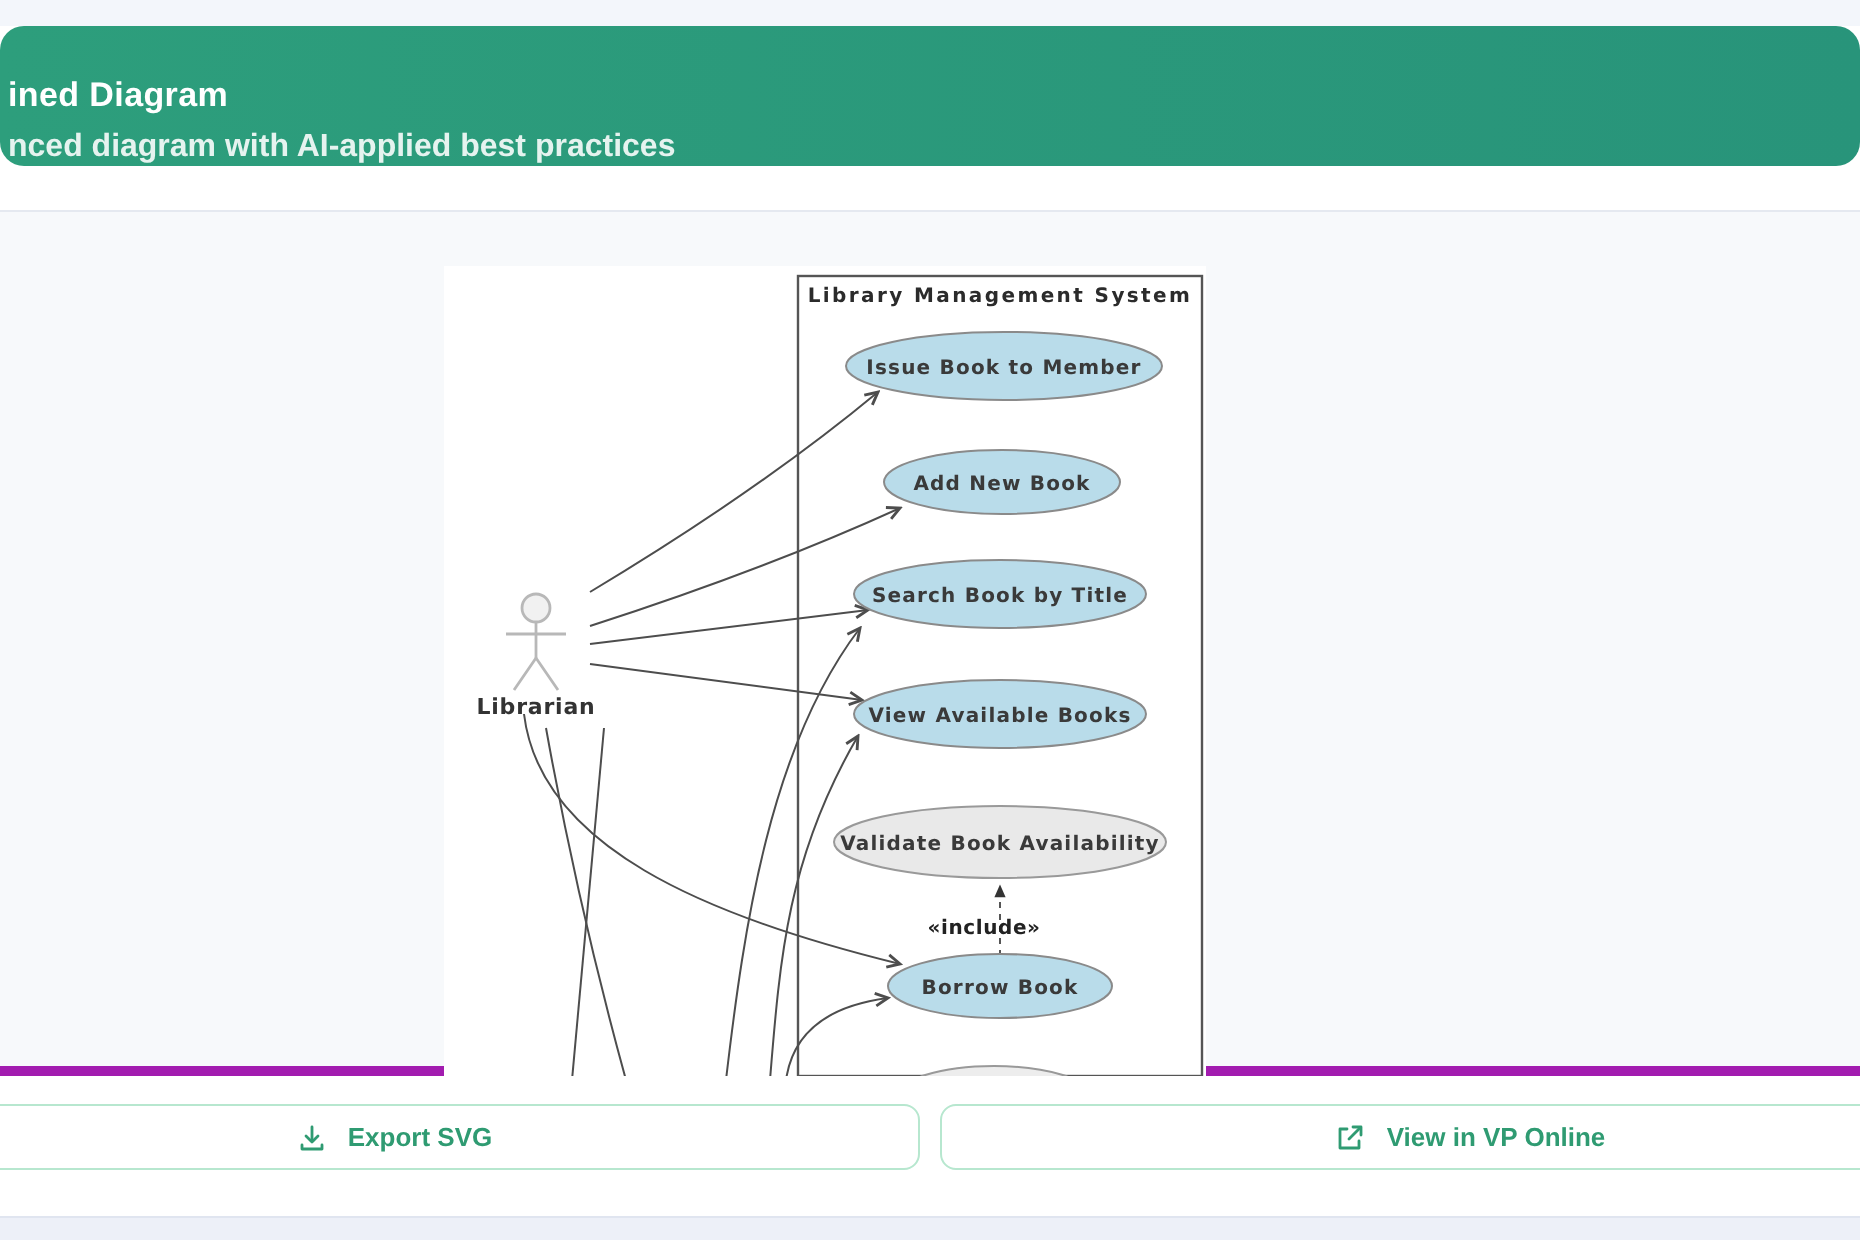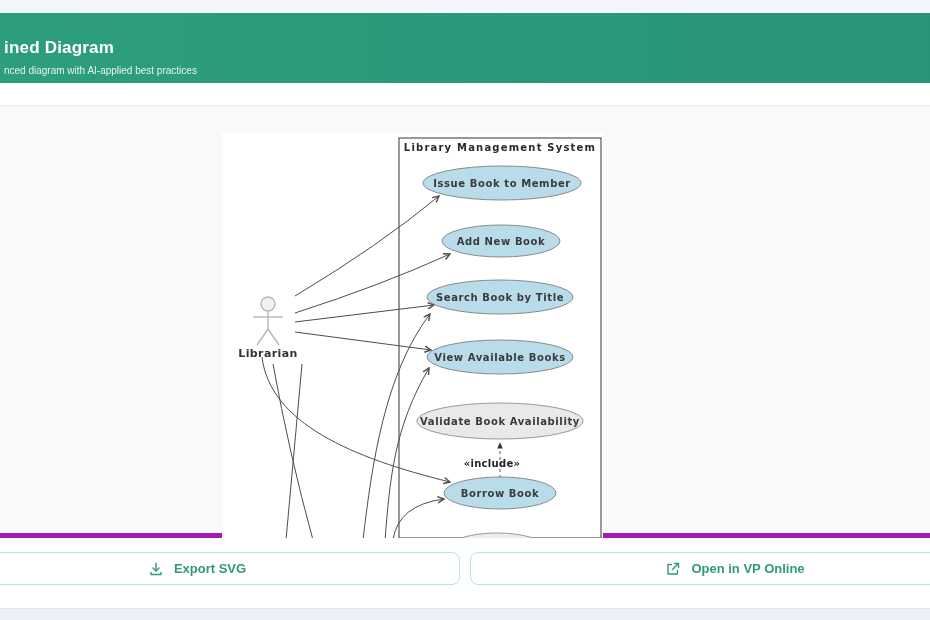--- a/index.html
+++ b/index.html
@@ -3,25 +3,25 @@
 <meta charset="utf-8">
 <style>
   * { margin:0; padding:0; box-sizing:border-box; }
   html,body { width:930px; height:620px; overflow:hidden; }
   body { font-family:"Liberation Sans", sans-serif; background:#ffffff; }
   #app { position:relative; width:930px; height:620px; background:#ffffff; overflow:hidden; }
 
   .top-strip { position:absolute; left:0; top:0; width:930px; height:13px; background:#f3f6fb; }
 
   .banner { position:absolute; left:0; top:13px; width:930px; height:70px;
-            background:linear-gradient(90deg,#2d9e7c,#28947a); color:#fff; }
+            background:linear-gradient(90deg,#2d9e7c,#28947a); color:#fff;border-radius:12px; }
   .banner-title { position:absolute; left:4px; top:25px; font-size:17px; font-weight:bold;
                   letter-spacing:.2px; white-space:nowrap; }
-  .banner-sub { position:absolute; left:4px; top:52px; font-size:10px; color:rgba(255,255,255,.88);
-                white-space:nowrap; }
+  .banner-sub { position:absolute; left:4px; top:52px; font-size:16px; color:rgba(255,255,255,.88);
+                white-space:nowrap;font-weight:bold; }
 
   .gap-white { position:absolute; left:0; top:83px; width:930px; height:23px; background:#fff;
                border-bottom:1px solid #e5e9f0; }
 
   .panel { position:absolute; left:0; top:106px; width:930px; height:432px; background:#f7f9fb;
            border-bottom:5px solid #a21caf; }
 
   .canvas { position:absolute; left:222px; top:27px; width:381px; height:405px; background:#ffffff;
             overflow:hidden; }
   .canvas svg { display:block; }
@@ -131,19 +131,19 @@
         <path d="M3 11.5 V13.5 H13 V11.5"></path>
       </svg>
       <span>Export SVG</span>
     </button>
     <button class="action-btn btn-open">
       <svg width="16" height="16" viewBox="0 0 16 16" fill="none" stroke="#2f9b72" stroke-width="1.4" stroke-linecap="round" stroke-linejoin="round">
         <path d="M6.5 3.5 H3 V13 H12.5 V9.5"></path>
         <path d="M9.5 2.5 H13.5 V6.5"></path>
         <path d="M13.2 2.8 L7.5 8.5"></path>
       </svg>
-      <span>Open in VP Online</span>
+      <span>View in VP Online</span>
     </button>
   </div>
 
   <div class="bottom-strip"></div>
 
 </div>
 
 </body></html>

